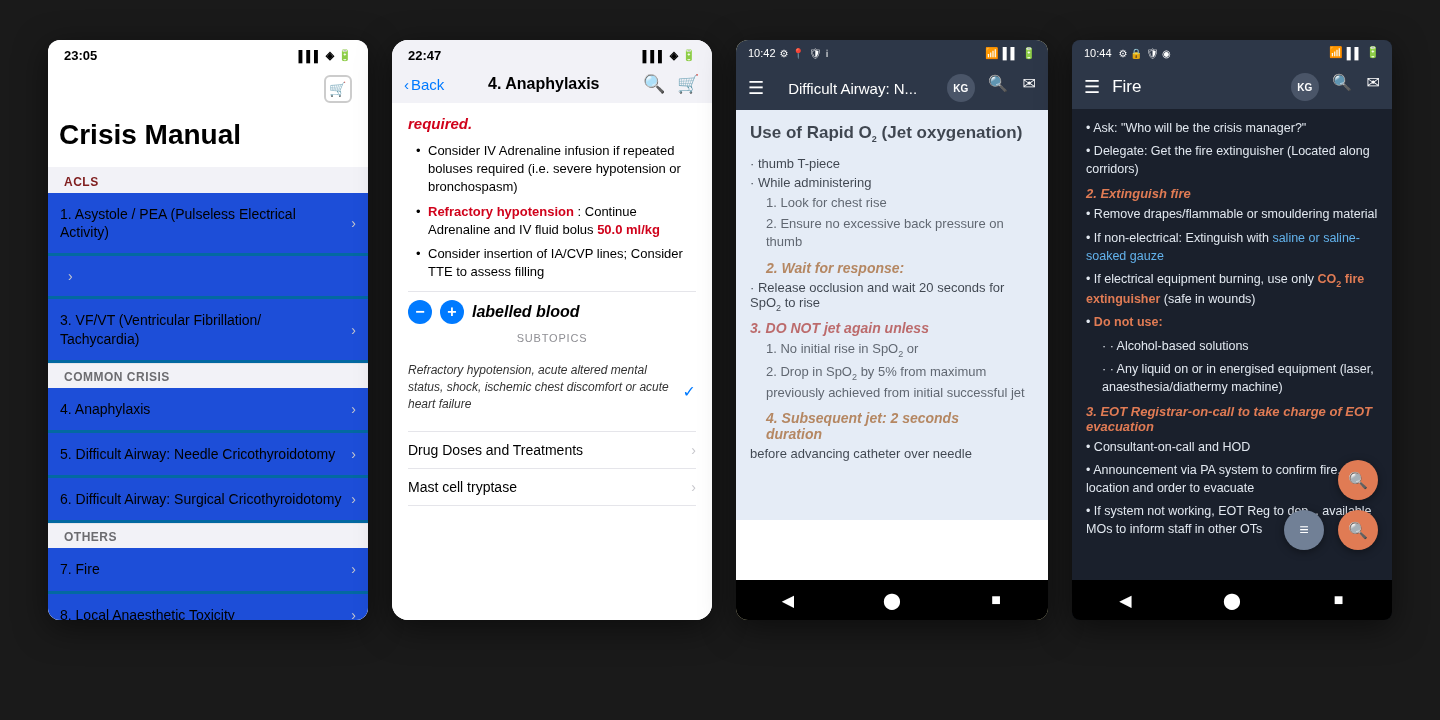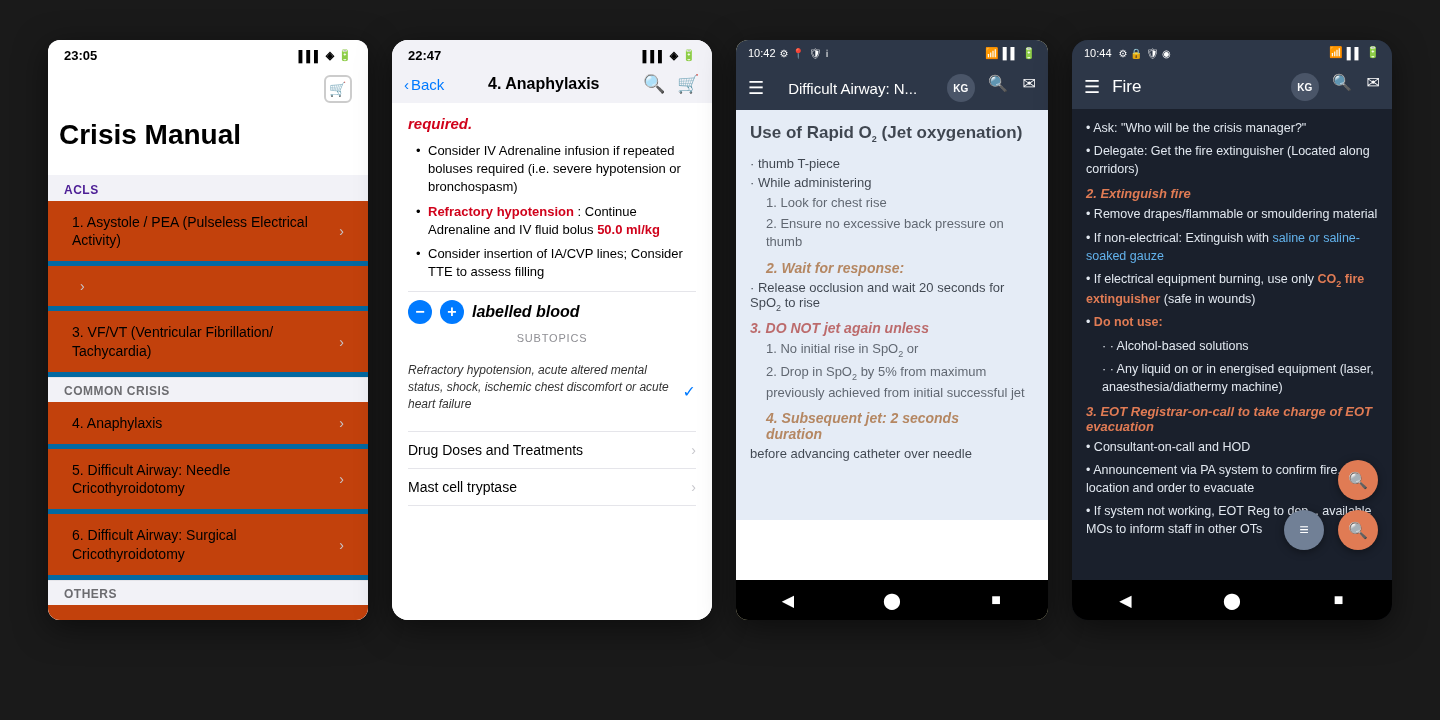--- a/index.html
+++ b/index.html
@@ -66,37 +66,36 @@
       padding: 4px 11px 16px;
       font-size: 28px;
       font-weight: 700;
       color: #000;
     }
     .s1-section-header {
       background: #f2f2f7;
       padding: 8px 16px 4px;
       font-size: 12px;
       font-weight: 600;
-      color: #4c1d95;
+      color: #7f1d1d;
       text-transform: uppercase;
       letter-spacing: 0.5px;
-      margin-top: 8px;
     }
     .s1-list {
       background: #fff;
       flex: 1;
       overflow: hidden;
     }
     .s1-list-item {
       display: flex;
       align-items: center;
       justify-content: space-between;
-      padding: 12px 24px;
-      border-bottom: 5px solid #0369a1;
-      background: #c2410c;
+      padding: 12px 12px;
+      border-bottom: 3px solid #0369a1;
+      background: #1d4ed8;
     }
     .s1-list-item-text {
       font-size: 14px;
       color: #000;
       flex: 1;
       line-height: 1.3;
     }
     .s1-chevron {
       color: #c7c7cc;
       font-size: 14px;
@@ -399,21 +398,21 @@
       align-items: center;
       justify-content: center;
     }
     .sub2 { font-size: 9px; vertical-align: sub; }
 
     
     .screen4 {
       width: 320px;
       height: 580px;
       background: #1a202c;
-      border-radius: 16px;
+      border-radius: 8px;
       overflow: hidden;
       display: flex;
       flex-direction: column;
       box-shadow: 0 8px 32px rgba(0,0,0,0.5);
       margin-left: 8px;
     }
     .s4-status {
       background: #2d3748;
       padding: 6px 12px;
       display: flex;

